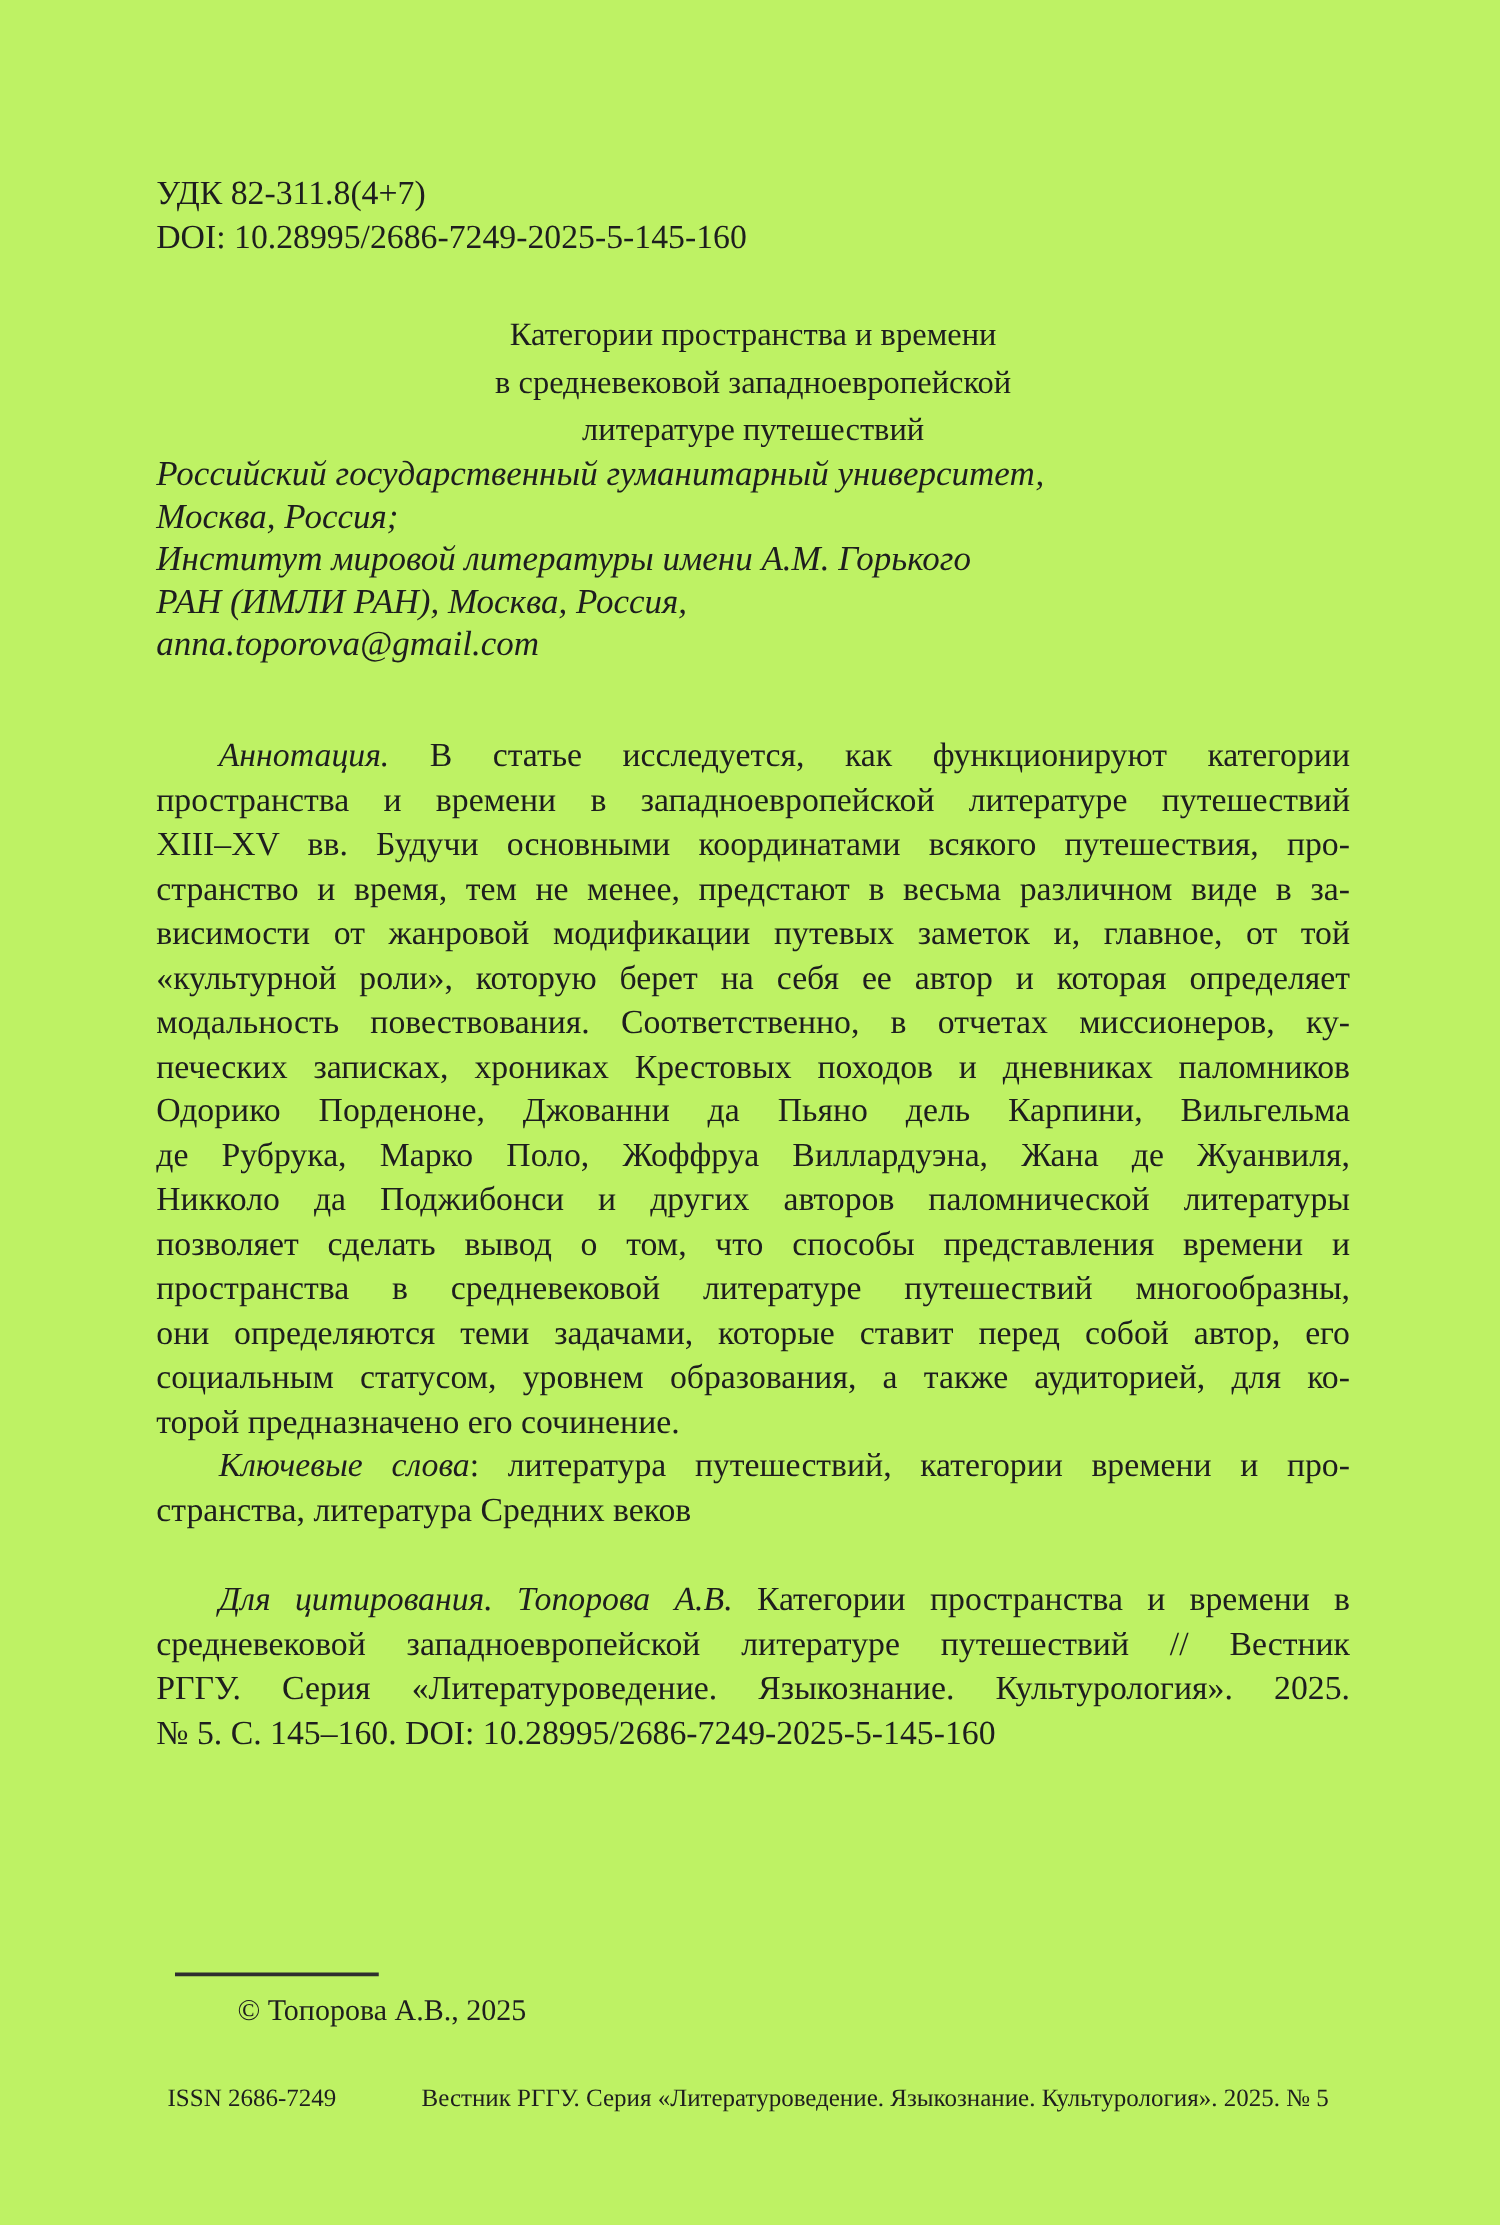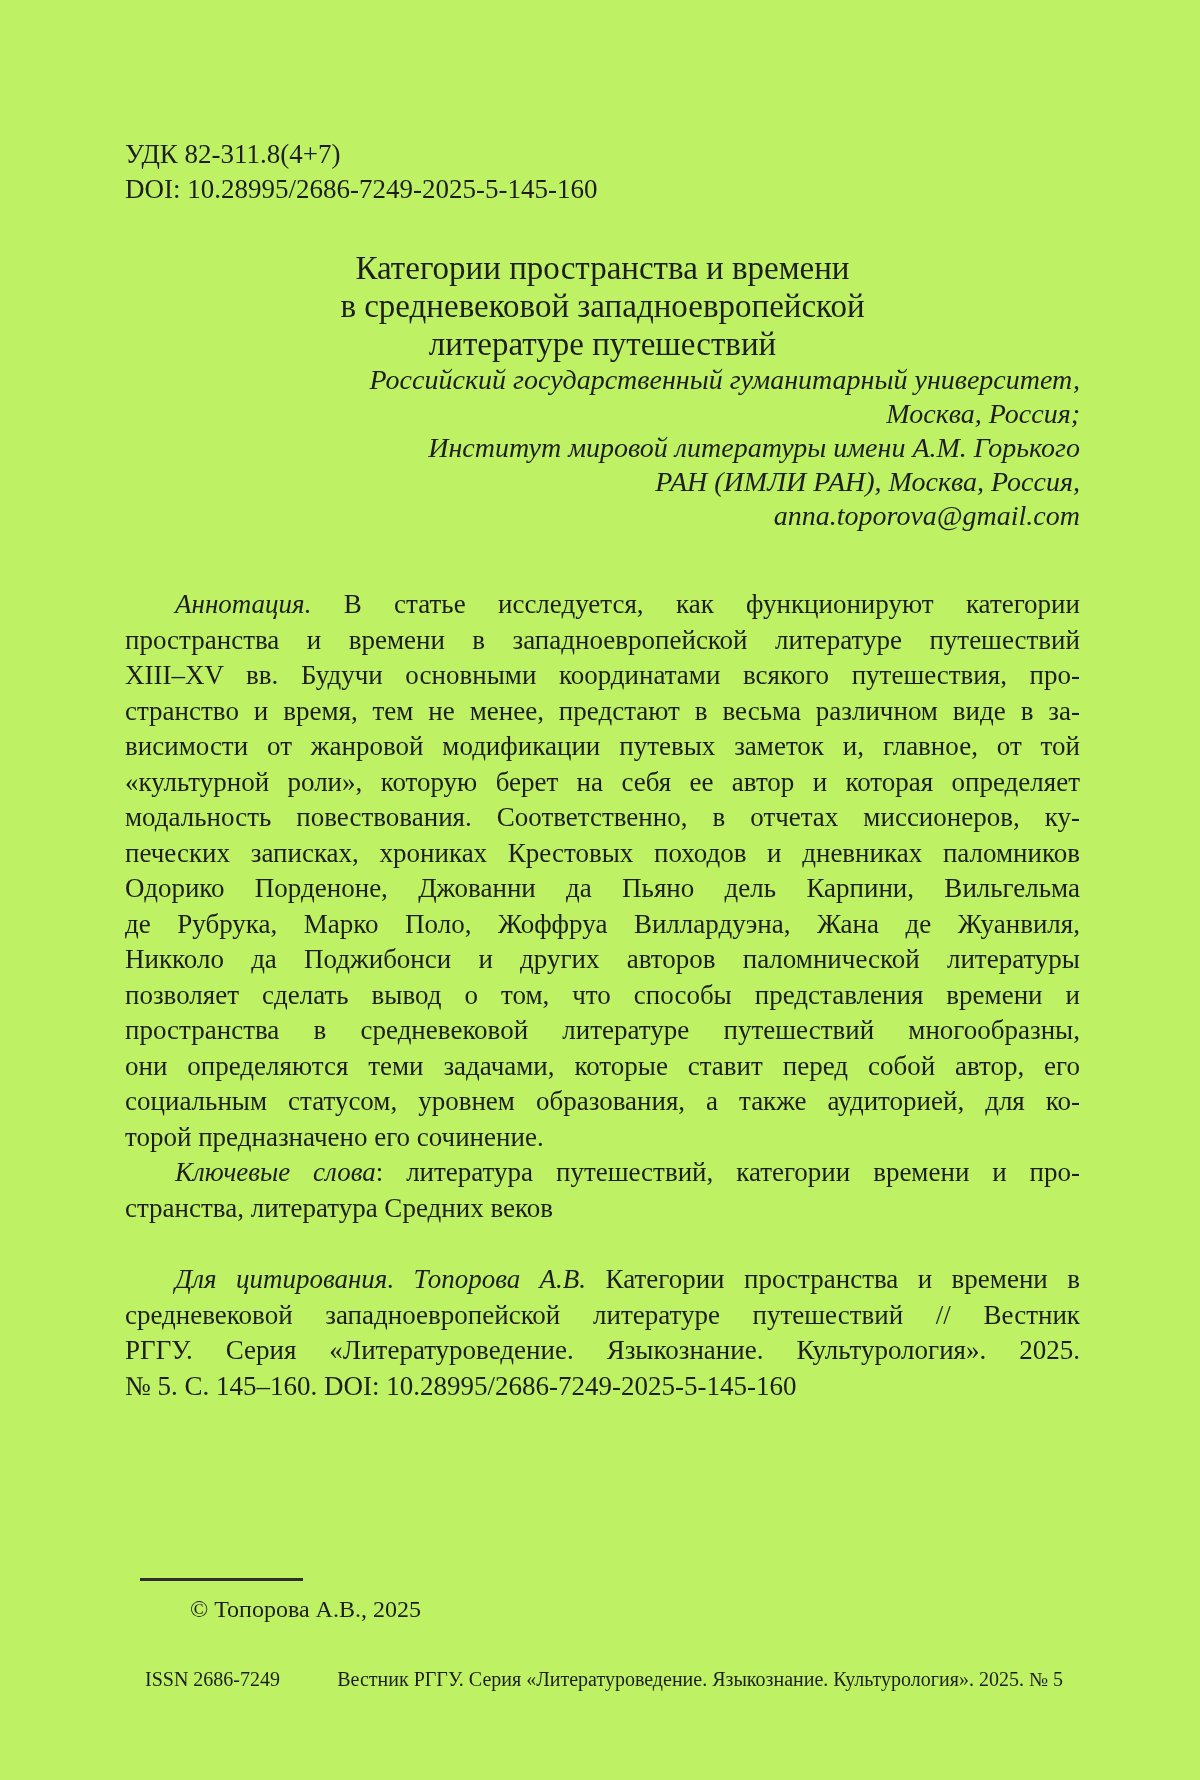--- a/index.html
+++ b/index.html
@@ -21,32 +21,32 @@
     padding: 0 120px 0 125px;
   }
   .meta {
     padding-top: 137px;
     font-size: 27px;
     line-height: 35px;
   }
   .title {
     margin-top: 42px;
     text-align: center;
-    font-size: 33px;
+    font-size: 26px;
     line-height: 38px;
     font-weight: 400;
   }
   .author-name {
     margin-top: 26px;
     text-align: center;
     font-size: 29px;
     line-height: 34px;
   }
   .affiliation {
-    text-align: right;
+    text-align: left;
     font-style: italic;
     font-size: 28px;
     line-height: 34px;
   }
   .body-text {
     margin-top: 54px;
     font-size: 27px;
     line-height: 35.5px;
   }
   .jline {
@@ -74,21 +74,21 @@
   }
   .copyright-text {
     position: absolute;
     left: 190px;
     top: 1592px;
     font-size: 24px;
     line-height: 34px;
   }
   .footer {
     position: absolute;
-    left: 145px;
+    left: 134px;
     right: 137px;
     top: 1666px;
     font-size: 20px;
     line-height: 26px;
     display: flex;
     justify-content: space-between;
     white-space: nowrap;
   }
 </style>
 </head>

